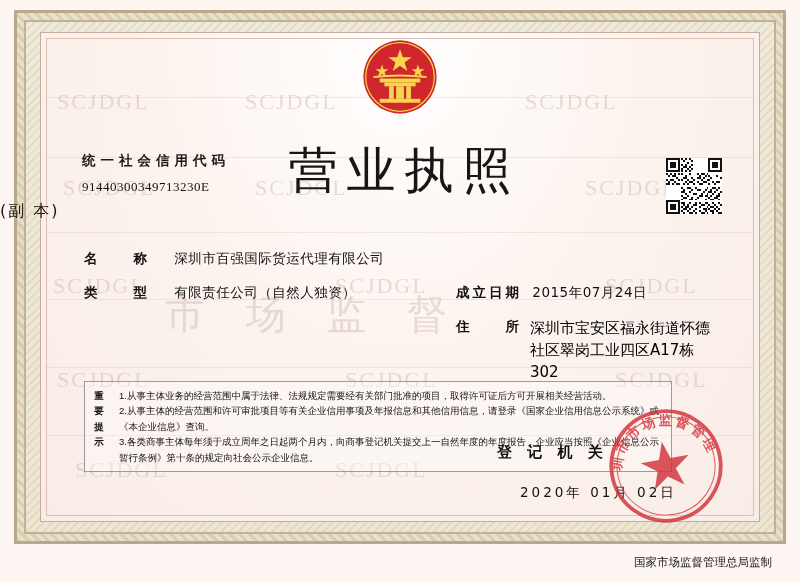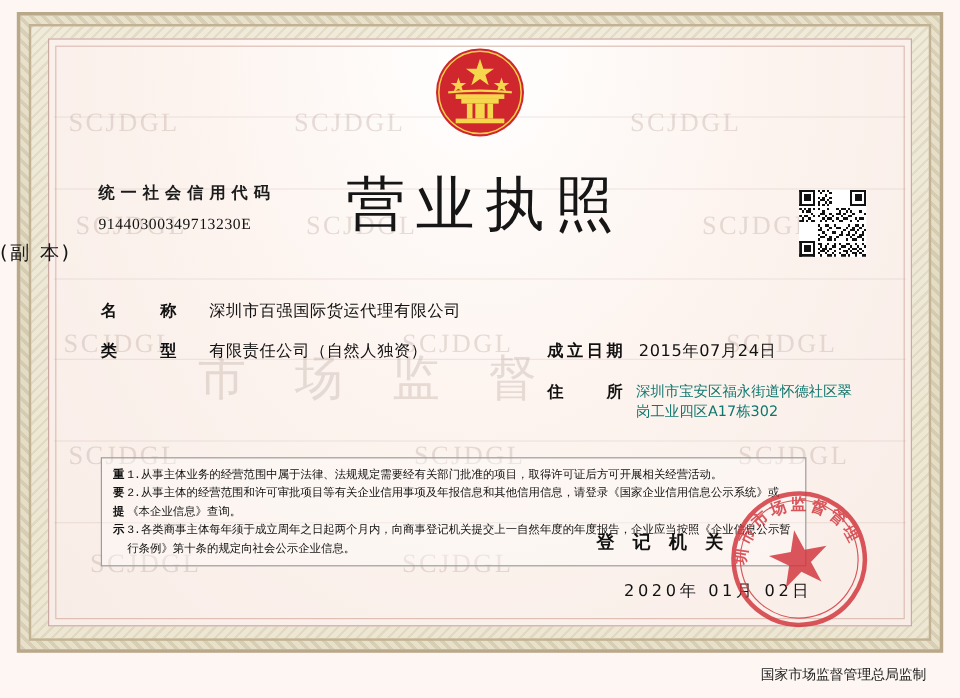--- a/index.html
+++ b/index.html
@@ -141,33 +141,33 @@
     display: inline-block;
   }
   .f-value {
     display: inline-block;
     font-weight: normal;
     letter-spacing: 0.5px;
   }
   .lbl-w4 { width: 86px; }
   .lbl-w5 { width: 86px; }
   .lbl-w-right { width: 72px; }
-  .addr-wrap { position: absolute; left: 530px; top: 318px; width: 190px; font-size: 12px; line-height: 1.45; color:#0f766e; }
+  .addr-wrap { position: absolute; left: 530px; top: 318px; width: 190px; font-size: 15px; line-height: 1.45; color:#000000; }
   
   .notice {
     position: absolute;
     left: 84px; top: 381px;
     width: 588px;
     border: 1px solid #9c9c9c;
     background: rgba(255,255,255,0.35);
-    padding: 6px 8px 6px 21px;
+    padding: 6px 8px 6px 34px;
     font-size: 9.5px;
     line-height: 1.62;
     color: #111;
-    font-family: Liberation Mono, monospace;
+    font-family: Liberation Sans, sans-serif;
   }
   .notice-side {
     position: absolute;
     left: 6px; top: 6px;
     width: 16px;
     font-size: 9.5px;
     line-height: 1.62;
     font-weight: bold;
     letter-spacing: 0px;
     text-align: center;

